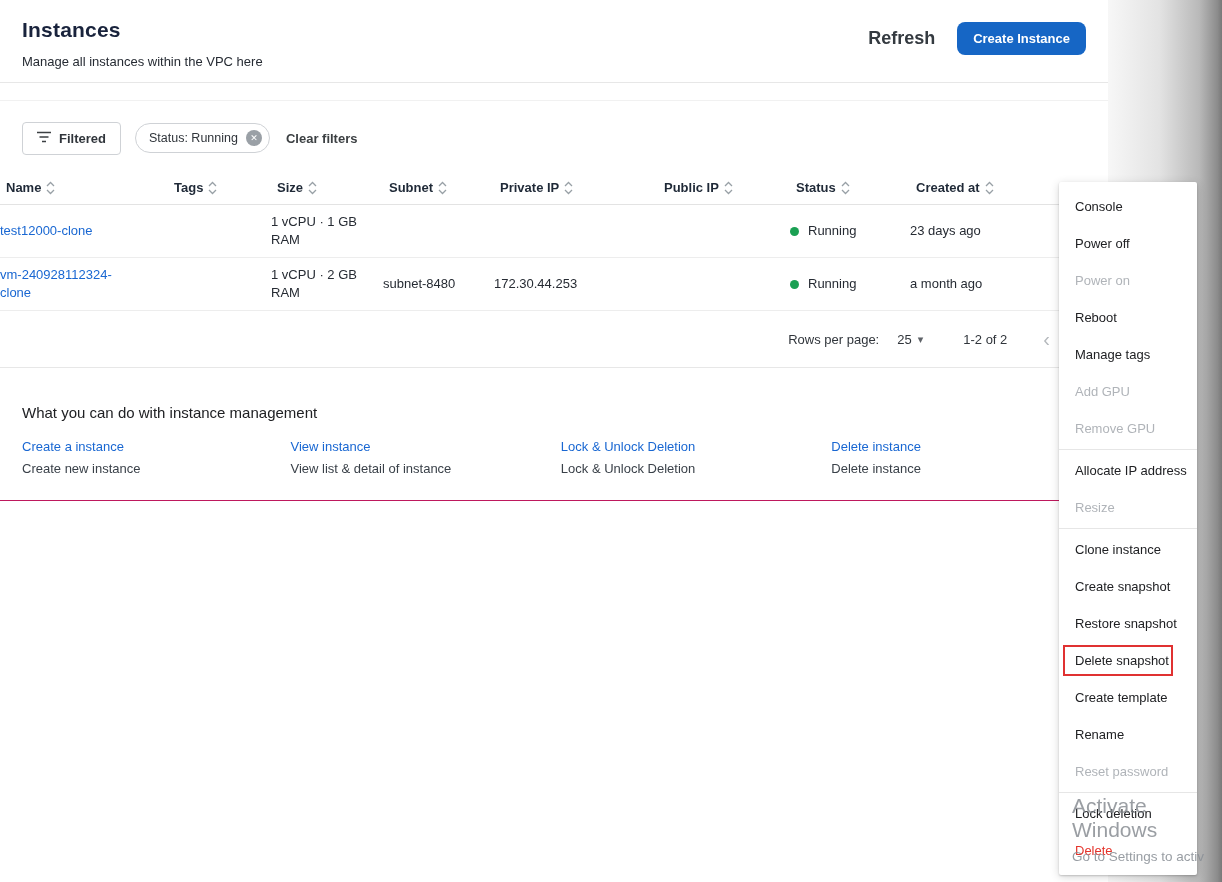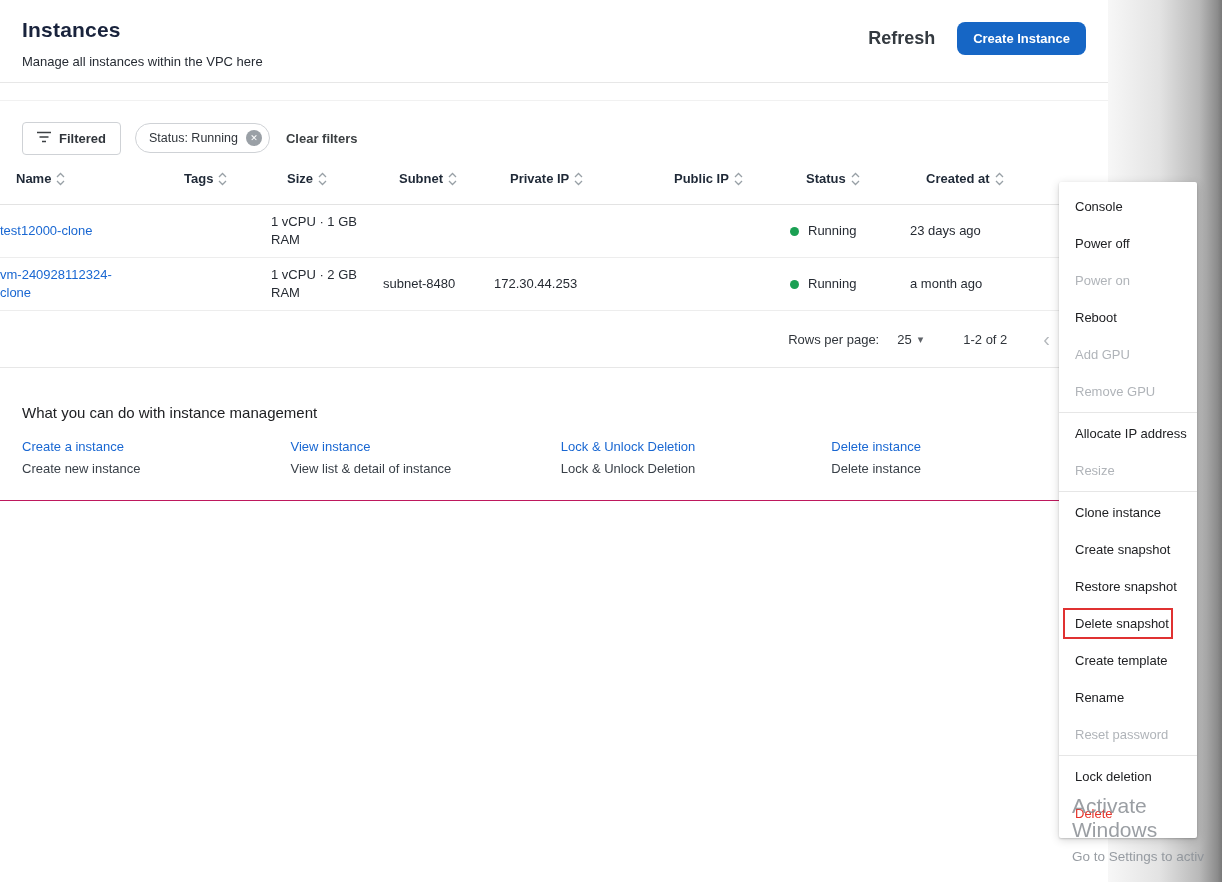--- a/index.html
+++ b/index.html
@@ -52,22 +52,22 @@
     border:1px solid #cfd2d6; border-radius:16px; height:30px; padding:0 7px 0 13px;
     font-size:12.5px; color:#30353b; cursor:default;
   }
   .chip-close {
     width:16px; height:16px; border-radius:50%; background:#9aa0a6; color:#fff;
     display:flex; align-items:center; justify-content:center; font-size:9px; cursor:pointer;
   }
   .clear-filters { margin-left:16px; font-size:13px; font-weight:700; color:#3c4043; cursor:pointer; }
 
   
-  .thead { display:flex; align-items:flex-start; height:34px; margin-top:16px;
-           border-bottom:1px solid #e3e3e3; padding-left:16px;
+  .thead { display:flex; align-items:center; height:34px; margin-top:16px;
+           border-bottom:1px solid #e3e3e3; padding-left:6px;
            font-size:13px; font-weight:700; color:#1f2937; }
   .th { display:flex; align-items:center; gap:5px; cursor:pointer; }
   .col-name   { width:168px; }
   .col-tags   { width:103px; }
   .col-size   { width:112px; }
   .col-subnet { width:111px; }
   .col-priv   { width:164px; }
   .col-pub    { width:132px; }
   .col-status { width:120px; }
   .col-created{ width:154px; }
@@ -290,20 +290,21 @@
     </div>
   </div>
 
 </div>
 
 <div class="ctx-menu">
   <div class="menu-item">Console</div>
   <div class="menu-item">Power off</div>
   <div class="menu-item disabled">Power on</div>
   <div class="menu-item">Reboot</div>
+  <div class="menu-item">Manage tags</div>
   <div class="menu-item disabled">Add GPU</div>
   <div class="menu-item disabled">Remove GPU</div>
   <div class="menu-divider"></div>
   <div class="menu-item">Allocate IP address</div>
   <div class="menu-item disabled">Resize</div>
   <div class="menu-divider"></div>
   <div class="menu-item">Clone instance</div>
   <div class="menu-item">Create snapshot</div>
   <div class="menu-item">Restore snapshot</div>
   <div class="menu-item highlighted">Delete snapshot</div>

